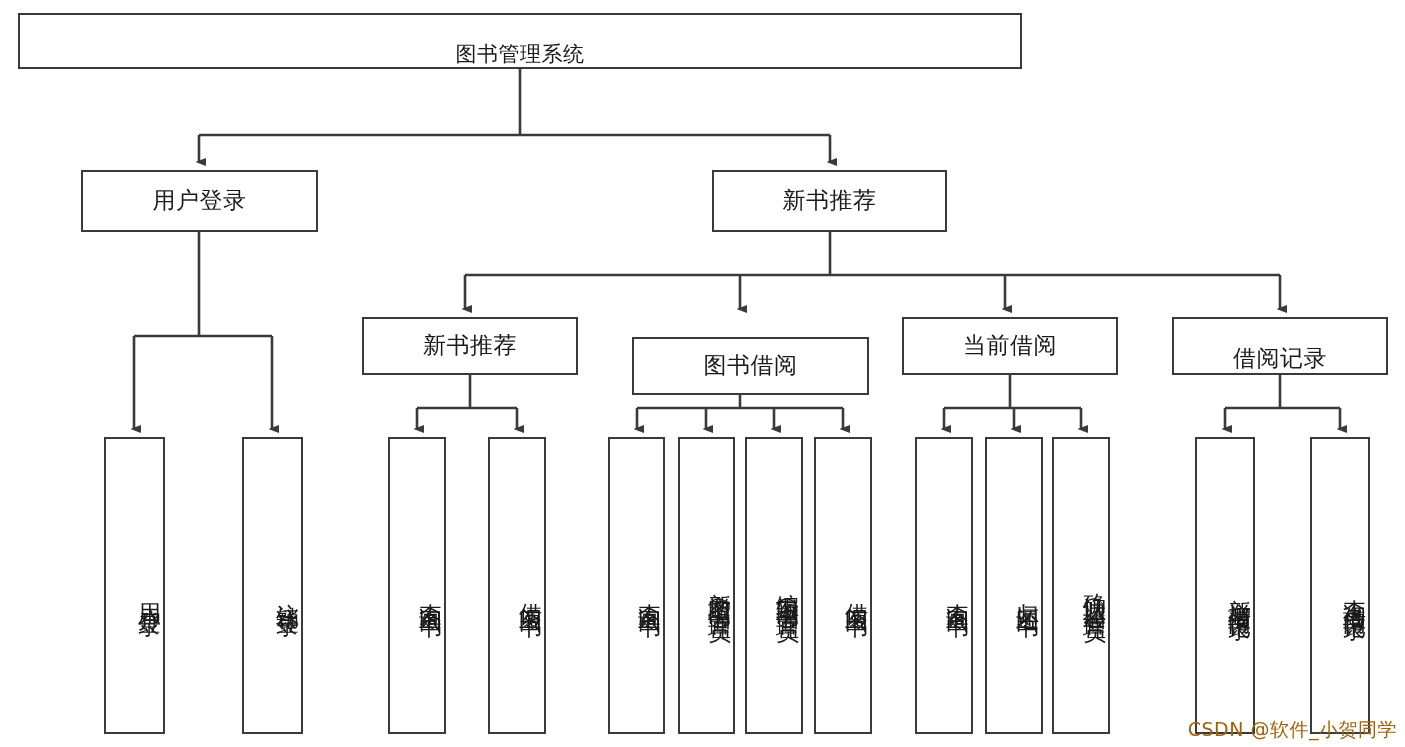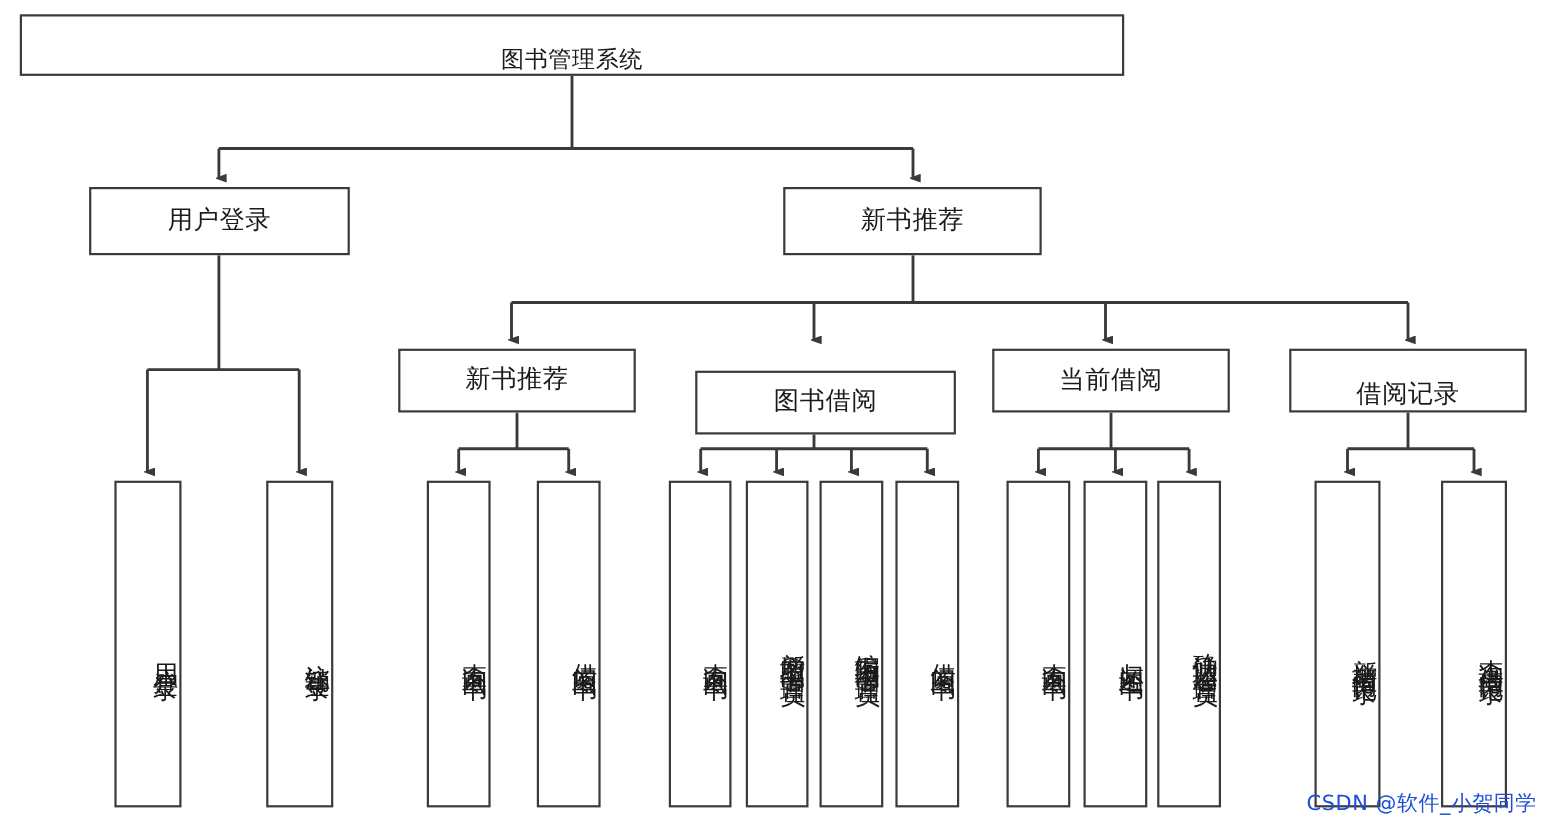--- a/index.html
+++ b/index.html
@@ -57,21 +57,21 @@
   .node.vert .vtext {
     writing-mode: vertical-rl;
     text-orientation: upright;
     white-space: nowrap;
   }
   #watermark {
     position: absolute;
     right: 8px;
     bottom: 4px;
     font-size: 19px;
-    color: #1d4ed8;
+    color: #a16207;
     letter-spacing: 0.5px;
     white-space: nowrap;
   }
 </style>
 </head>
 <body>
 
 <div id="canvas">
 
   <svg id="edges" viewBox="0 0 1405 747" xmlns="http://www.w3.org/2000/svg">

